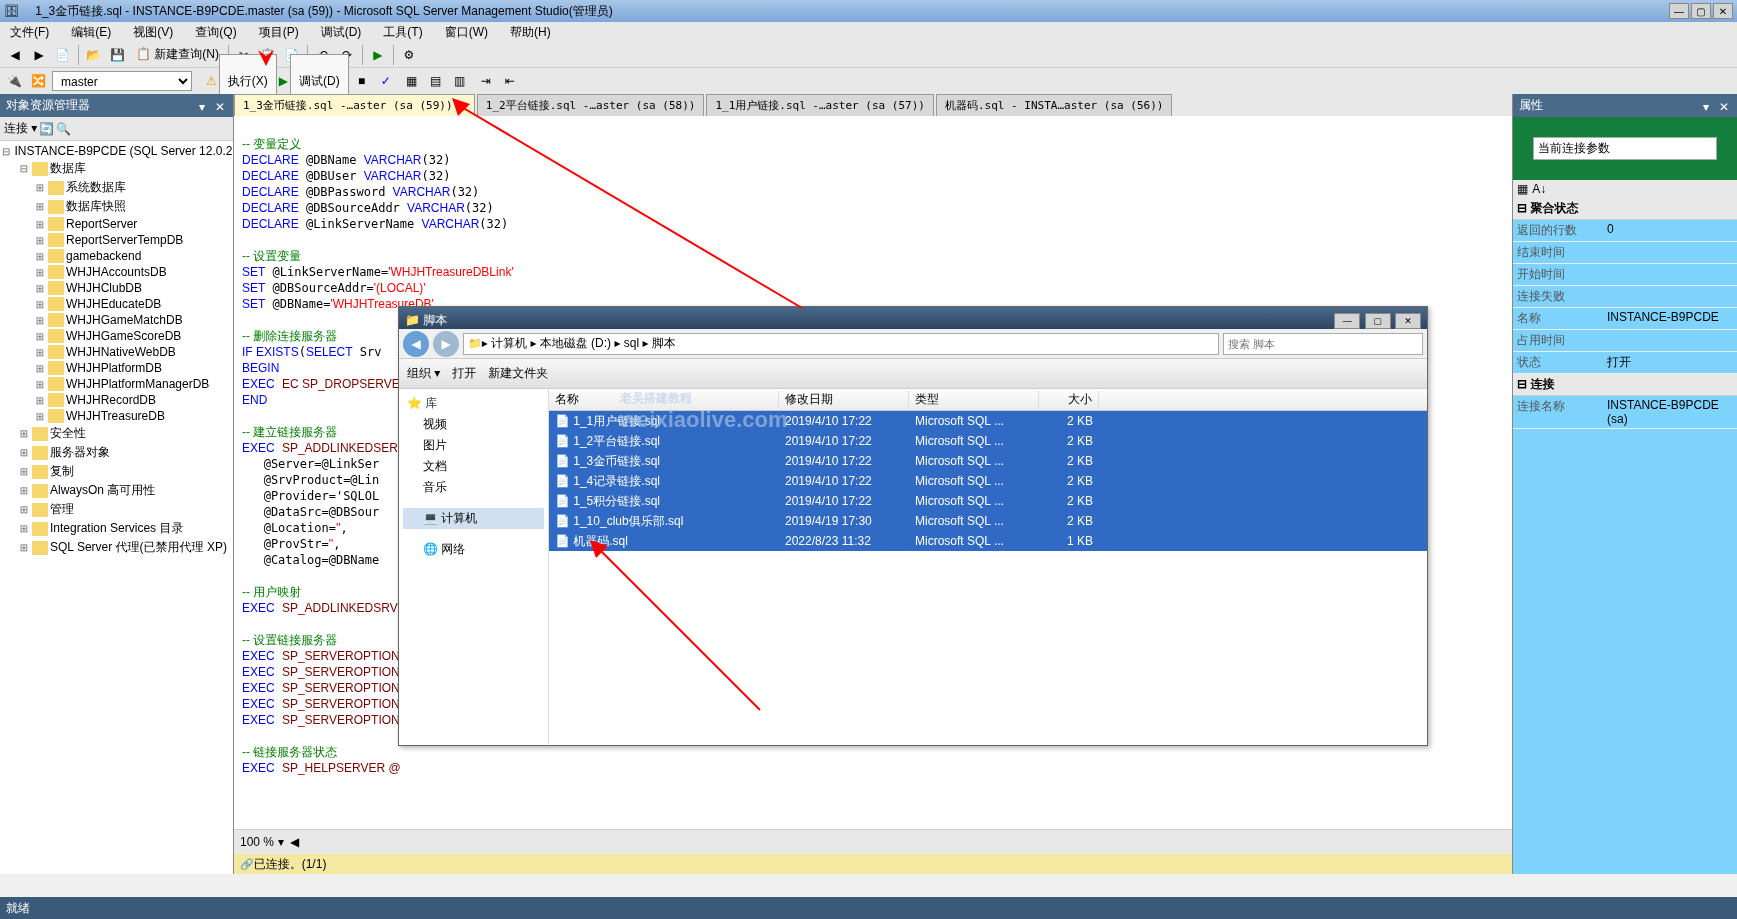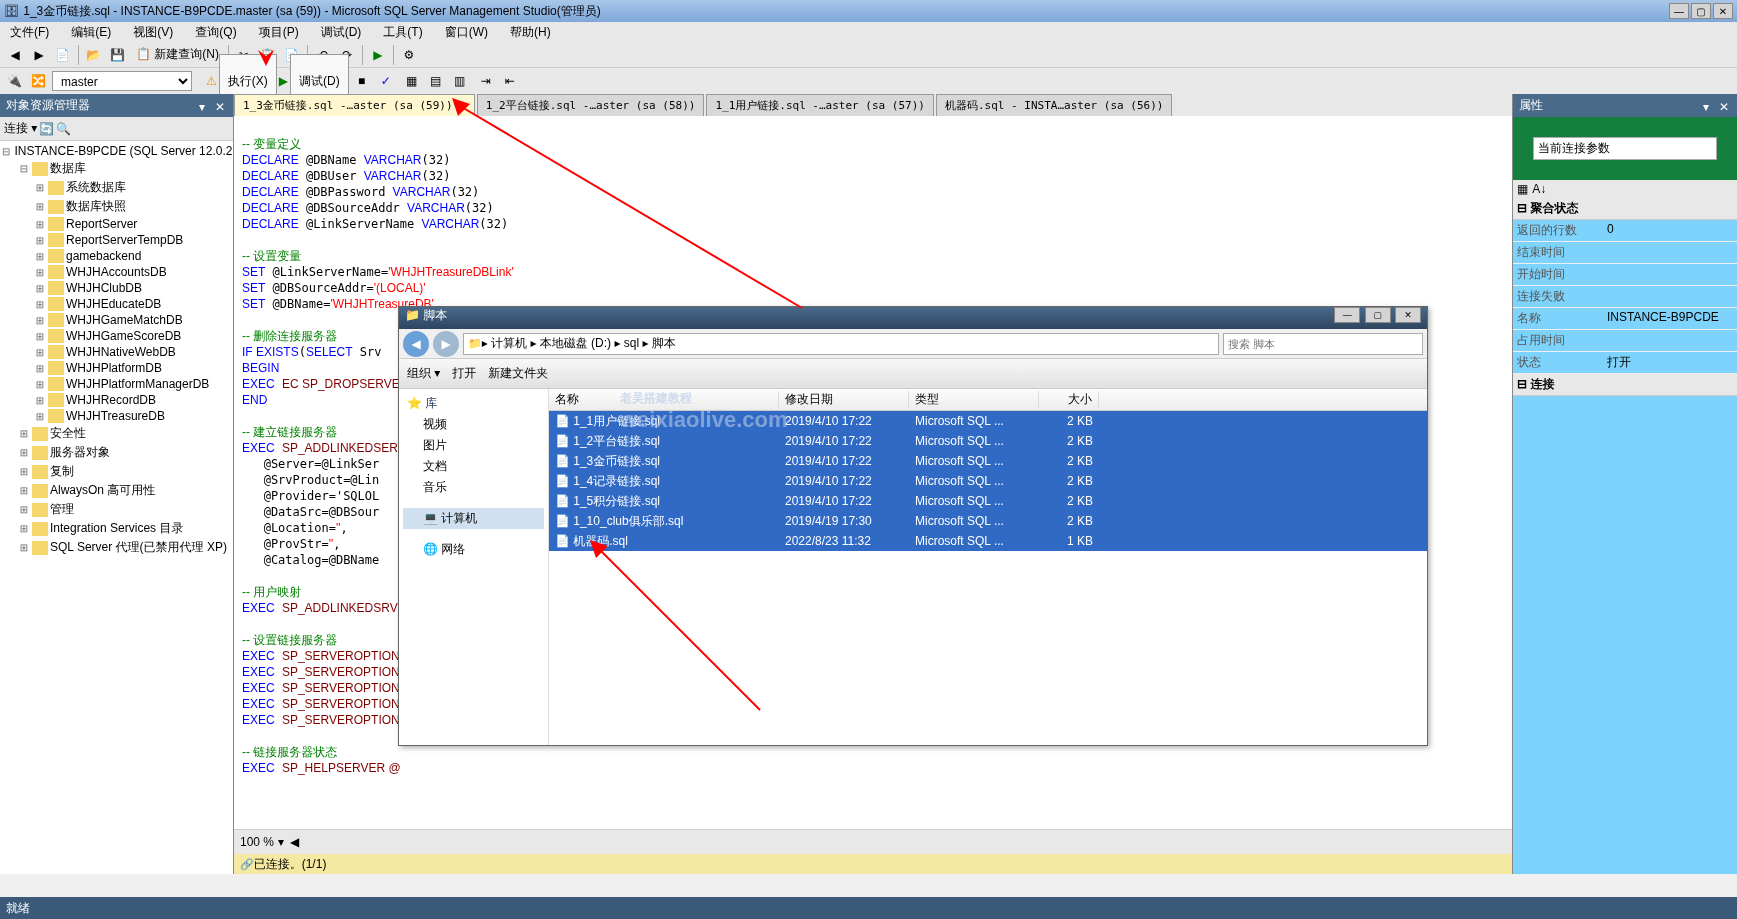--- a/index.html
+++ b/index.html
@@ -1,18 +1,18 @@
 <!DOCTYPE html>
 <html><head>
 <meta charset="utf-8">
 <style>
 *{margin:0;padding:0;box-sizing:border-box;font-family:"Microsoft YaHei",SimSun,sans-serif;font-size:12px}
 body{background:#f0f0f0;width:1737px;height:919px;overflow:hidden;position:relative}
 .titlebar{background:linear-gradient(#a9c7e8,#7da7d9);height:22px;display:flex;align-items:center;padding:0 4px;color:#000}
-.titlebar .title{flex:1;margin-left:4px}
+.titlebar .title{flex:1;margin-left:16px}
 .titlebar .winbtns{display:flex;gap:2px}
 .titlebar .winbtns span{width:20px;height:16px;background:#d4d4d4;border:1px solid #888;display:inline-flex;align-items:center;justify-content:center;font-size:10px}
 .menubar{background:#e8e8e8;height:20px;display:flex;align-items:center;padding:0 4px;gap:10px}
 .menubar span{padding:2px 6px}
 .toolbar{background:#e8e8e8;height:26px;display:flex;align-items:center;padding:0 4px;gap:2px;border-bottom:1px solid #ccc}
 .toolbar .btn{width:22px;height:22px;display:inline-flex;align-items:center;justify-content:center;border:1px solid transparent}
 .toolbar .sep{width:1px;height:20px;background:#aaa;margin:0 2px}
 .toolbar2{background:#e8e8e8;height:26px;display:flex;align-items:center;padding:0 4px;gap:2px}
 .toolbar2 select{height:20px;width:140px}
 .toolbar2 .execute{padding:18px 8px;border:1px solid #999;background:#f8f8f8}
@@ -41,21 +41,21 @@
 .status{height:20px;background:#f5e8a0;display:flex;align-items:center;padding:0 6px;font-size:11px}
 .panel-right{width:225px;background:#e8e8e8;border-left:1px solid #888;display:flex;flex-direction:column}
 .prop-grid{flex:1;background:#7dd3fc;font-size:11px}
 .prop-cat{background:#e8e8e8;padding:2px 4px;font-weight:bold;border-bottom:1px solid #ccc}
 .prop-row{display:flex;border-bottom:1px solid #eee}
 .prop-row .k{width:90px;padding:2px 4px;color:#555}
 .prop-row .v{flex:1;padding:2px 4px}
 .bottombar{position:absolute;bottom:0;left:0;right:0;height:22px;background:#3b5978;color:#fff;display:flex;align-items:center;padding:0 6px}
 
 .explorer{position:absolute;top:306px;left:398px;width:1030px;height:440px;background:#fff;border:1px solid #666;box-shadow:2px 2px 5px rgba(0,0,0,0.3);display:flex;flex-direction:column}
-.exp-title{background:linear-gradient(#4a6a8a,#2d4560);color:#fff;height:22px;display:flex;align-items:flex-start;padding:0 6px;justify-content:space-between}
+.exp-title{background:linear-gradient(#4a6a8a,#2d4560);color:#fff;height:22px;display:flex;align-items:flex-end;padding:0 6px;justify-content:space-between}
 .exp-title .winbtns span{width:26px;height:16px;background:#d4d4d4;border:1px solid #888;display:inline-flex;align-items:center;justify-content:center;font-size:9px;color:#000;margin-left:1px}
 .exp-nav{background:#f0f0f0;height:30px;display:flex;align-items:center;padding:0 4px;gap:4px;border-bottom:1px solid #ccc}
 .exp-nav .navbtn{width:26px;height:26px;border-radius:13px;background:#6aa0d8;display:inline-flex;align-items:center;justify-content:center;color:#fff}
 .exp-nav .path{flex:1;height:22px;border:1px solid #aaa;background:#fff;display:flex;align-items:center;padding:0 4px;font-size:11px}
 .exp-nav .search{width:200px;height:22px;border:1px solid #aaa;background:#fff;padding:0 4px;font-size:11px;color:#888}
 .exp-toolbar{background:linear-gradient(#f8f8f8,#e0e0e0);height:30px;display:flex;align-items:center;padding:0 8px;gap:12px;border-bottom:1px solid #ccc}
 .exp-body{flex:1;display:flex}
 .exp-side{width:150px;background:#fff;border-right:1px solid #ddd;padding:4px;font-size:11px}
 .exp-side .grp{margin-bottom:10px}
 .exp-side .hdr{color:#1e395b;padding:2px 4px}
@@ -378,20 +378,24 @@
         </div>
         <div class="prop-row">
           <div class="k">占用时间</div>
           <div class="v"></div>
         </div>
         <div class="prop-row">
           <div class="k">状态</div>
           <div class="v">打开</div>
         </div>
         <div class="prop-cat">⊟ 连接</div>
+        <div class="prop-row">
+          <div class="k">连接名称</div>
+          <div class="v">INSTANCE-B9PCDE (sa)</div>
+        </div>
       </div>
   </div>
 </div>
 
 <div class="bottombar">
   <span>就绪</span>
 </div>
 
 <div class="explorer">
   <div class="exp-title">

